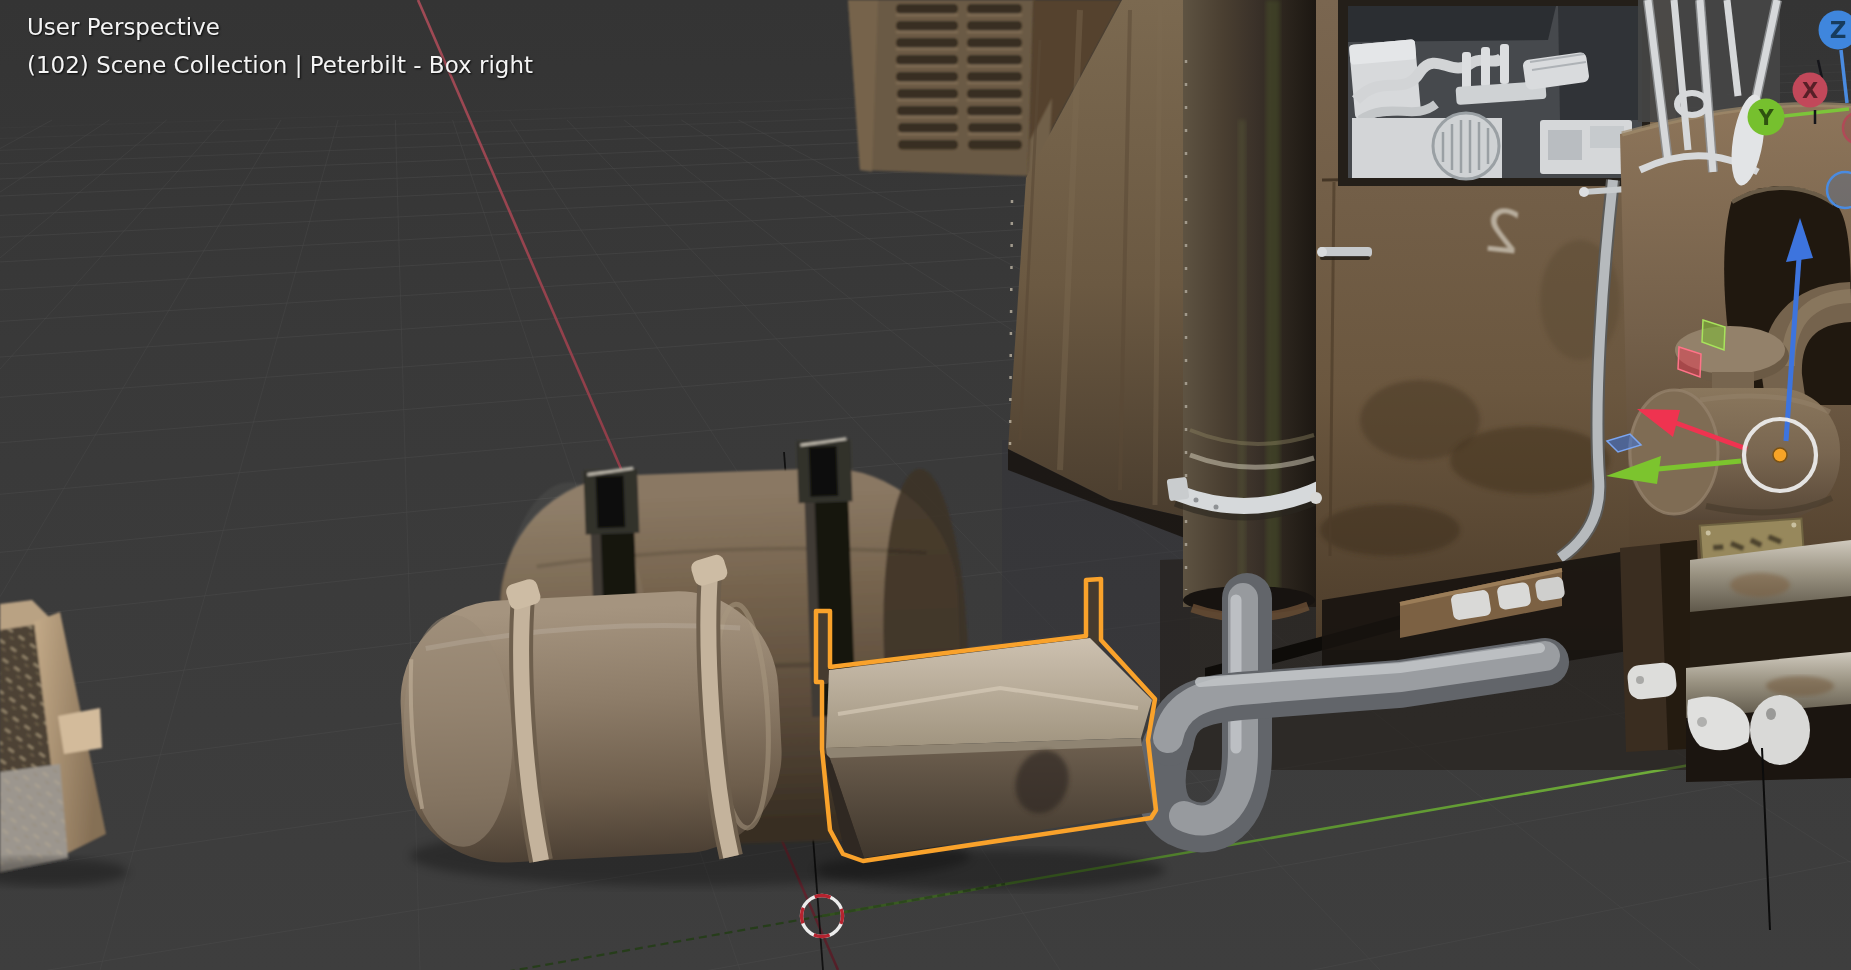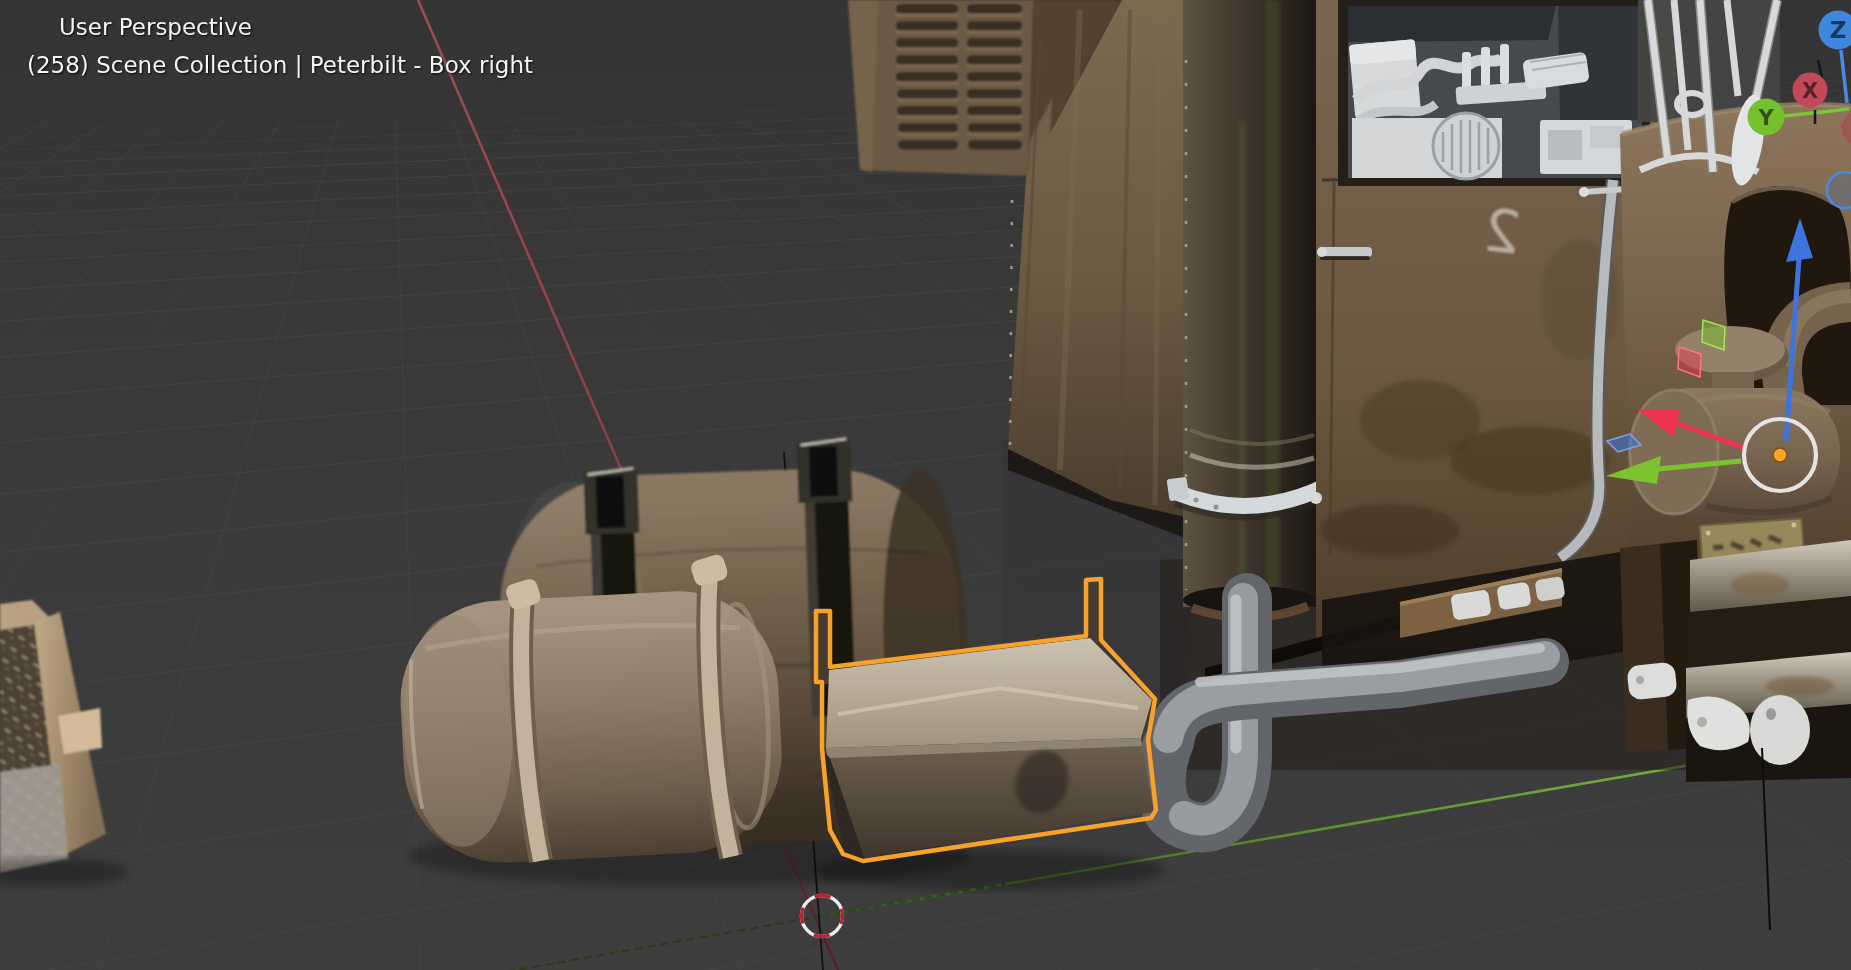--- a/index.html
+++ b/index.html
@@ -8,21 +8,21 @@
     background:var(--color-background,#3a3a3a);
     font-family:"DejaVu Sans", sans-serif;
   }
   #viewport{position:absolute;inset:0;}
   #scene{position:absolute;left:0;top:0;}
   #hud{
     position:absolute;left:27px;top:8px;color:#f4f4f4;
     text-shadow:1px 1px 2px rgba(0,0,0,.85);
     pointer-events:none;
   }
-  #hud .line1{font-size:23px;line-height:38px;margin-left:32px;}
+  #hud .line1{font-size:23px;line-height:38px;}
   #hud .line2{font-size:23px;line-height:38px;}
 </style>
 </head>
 <body>
 
 <div id="viewport">
 <svg id="scene" width="1851" height="970" viewBox="0 0 1851 970" xmlns="http://www.w3.org/2000/svg">
   <defs>
     <linearGradient id="bgGrad" x1="0" y1="0" x2="0" y2="1">
       <stop offset="0" stop-color="#343434"></stop>
@@ -518,15 +518,15 @@
     </g>
     <g>
       <circle cx="1766" cy="117" r="18.5" style="fill: var(--color-nav-y-ball,#76c02e)"></circle>
       <text x="1766" y="125" text-anchor="middle" font-size="21" font-weight="bold" fill="#2f5210" font-family="DejaVu Sans, sans-serif">Y</text>
     </g>
   </g>
 </svg>
 
 <div id="hud">
   <div class="line1">User Perspective</div>
-  <div class="line2">(258) Scene Collection | Peterbilt - Box right</div>
+  <div class="line2">(102) Scene Collection | Peterbilt - Box right</div>
 </div>
 </div>
 
 </body></html>

